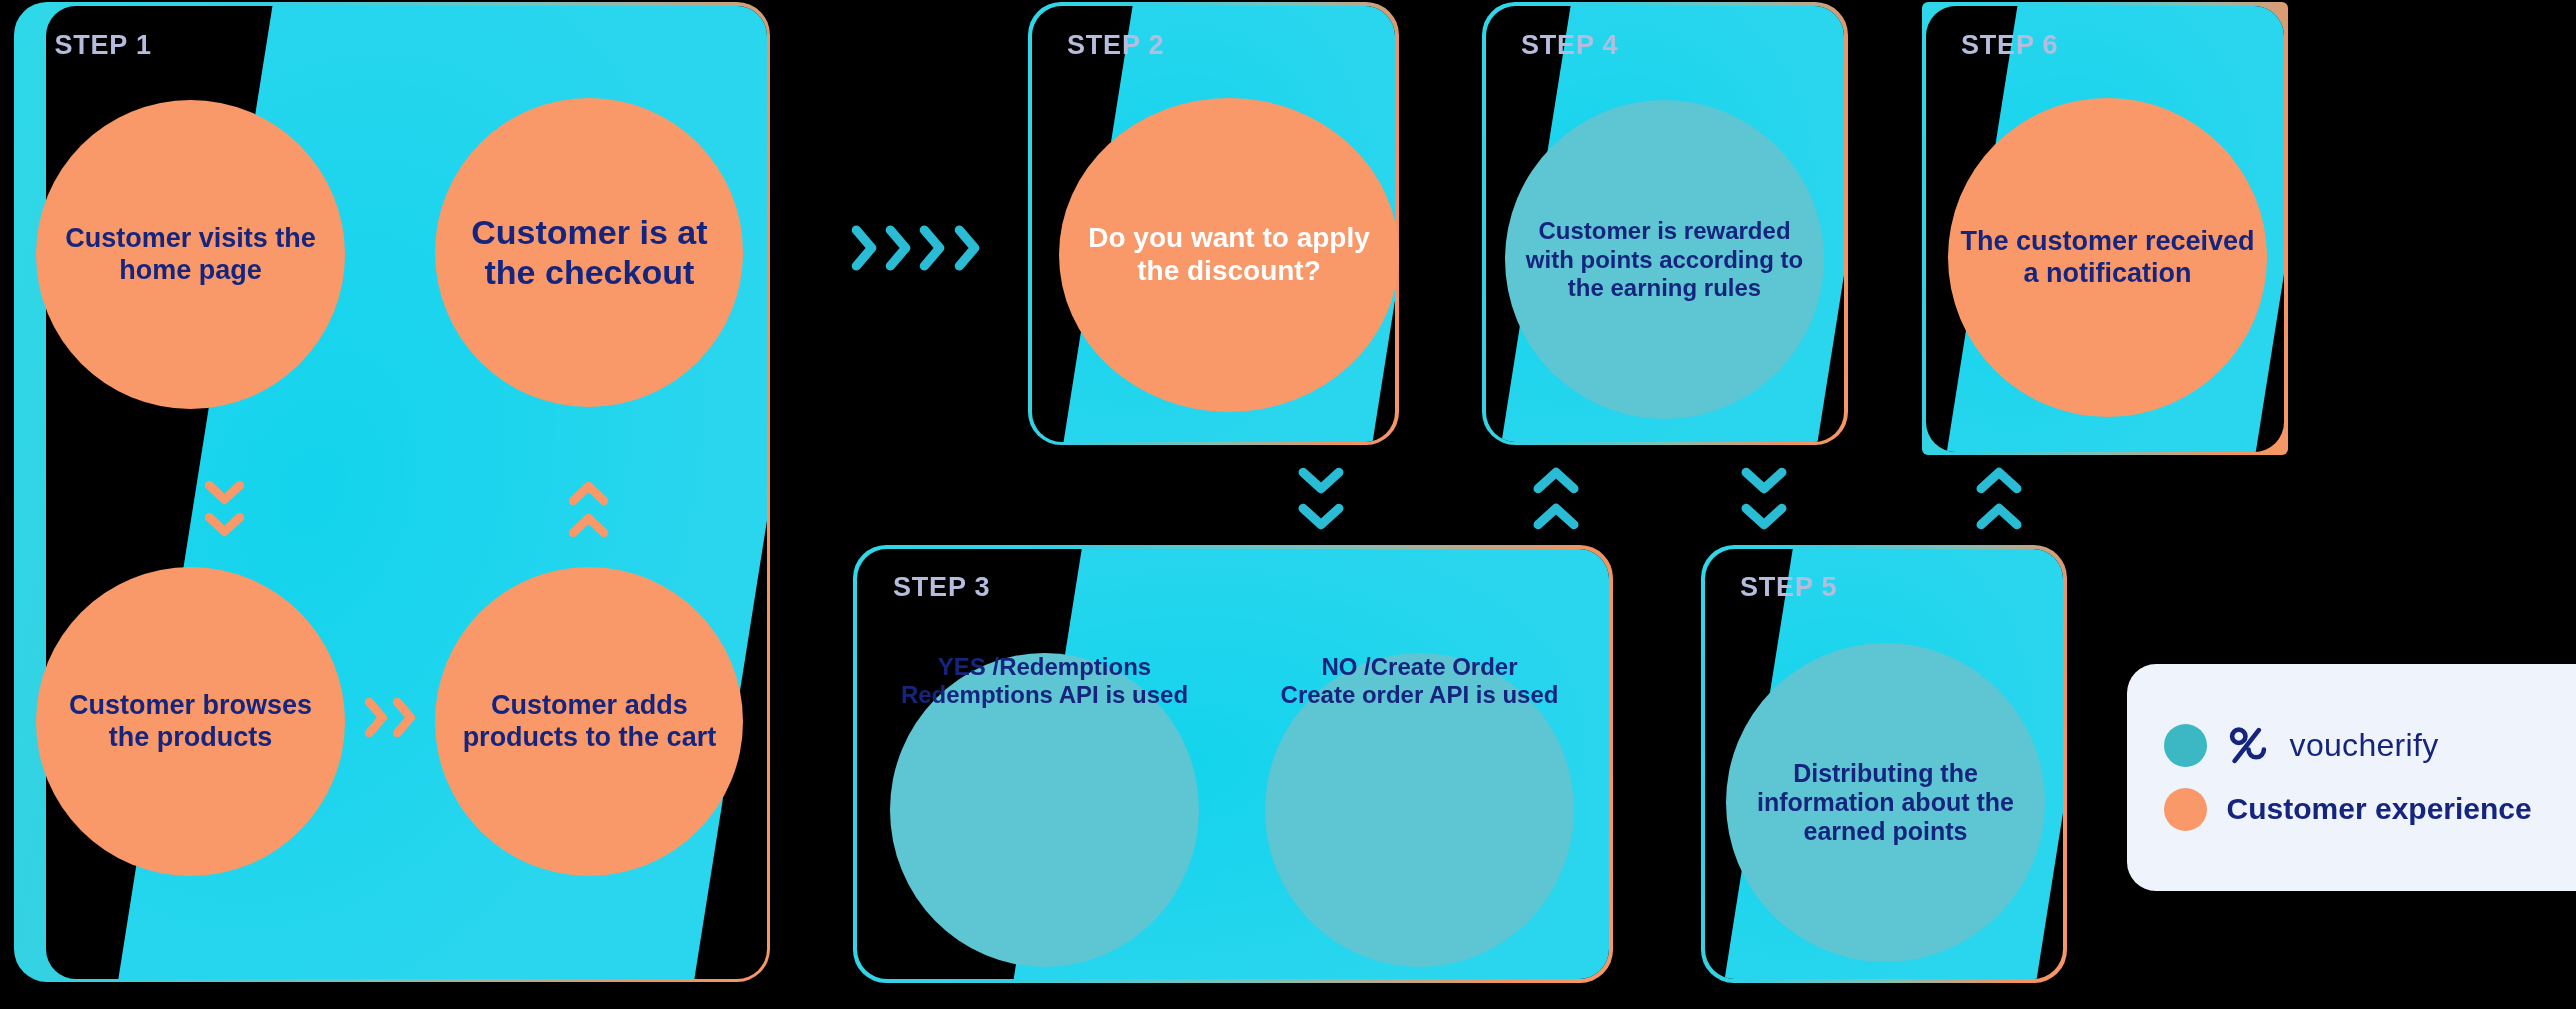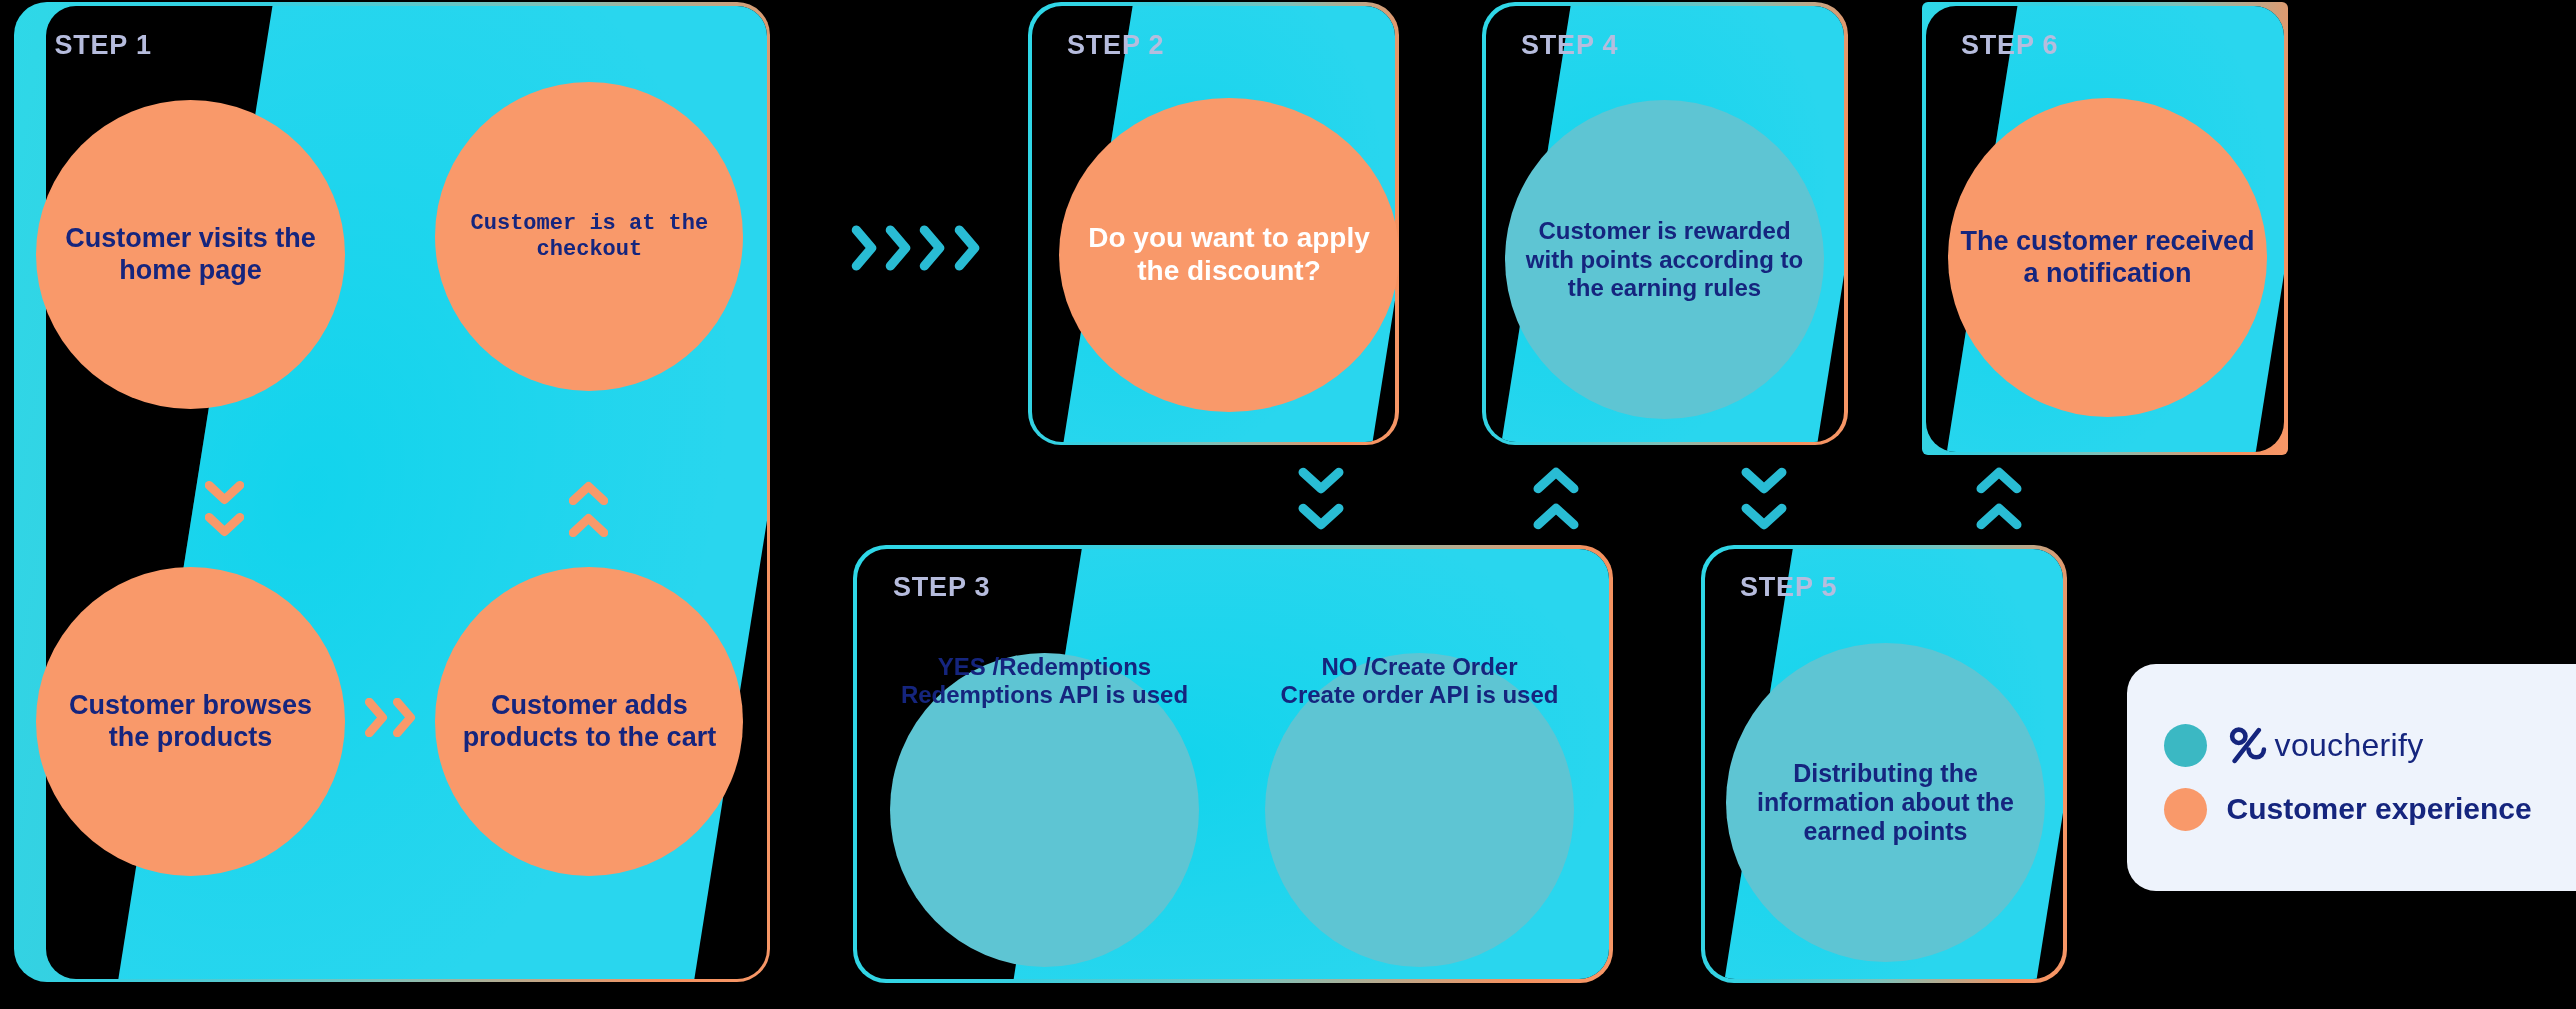--- a/index.html
+++ b/index.html
@@ -97,39 +97,39 @@
   .legend-row { display: flex; align-items: center; gap: 19.6px; }
   .legend-dot { width: 43px; height: 43px; border-radius: 50%; flex: 0 0 auto; }
   .legend-dot.voucherify { background: #3bb8c3; }
   .legend-dot.customer   { background: #f9996a; }
   .legend-text {
     color: #15257e;
     font-weight: 700;
     font-size: 30px;
     white-space: nowrap;
   }
-  .voucherify-mark { display: flex; align-items: center; gap: 7px; }
+  .voucherify-mark { display: flex; align-items: center; gap: 22px; }
   .voucherify-word { color: #15257e; font-size: 32px; font-weight: 500; letter-spacing: 0.3px; white-space: nowrap; }
 </style>
 </head>
 <body>
 
 <div id="stage">
 
   <div class="card" style="left:14.4px; top:2.1px; width:756px; height:980px;padding-left:32px;">
     <div class="card-inner">
       <div class="wash" style="left:34%; width:80%;"></div>
     </div>
     <div class="step-label" style="left:40px; top:30px;">STEP 1</div>
 
     <div class="bubble orange" style="left:21.6px; top:98px; width:309px; height:309px; font-size:27px;">
       <span>Customer visits the home page</span>
     </div>
 
-    <div class="bubble orange" style="left:421px; top:80px; width:308px; height:309px; font-size:22px;font-family:Liberation Mono, monospace;">
+    <div class="bubble orange" style="left:421px; top:96px; width:308px; height:309px; font-size:34px;">
       <span>Customer is at the checkout</span>
     </div>
 
     <div class="bubble orange" style="left:21.6px; top:565px; width:309px; height:309px; font-size:27px;">
       <span>Customer browses the products</span>
     </div>
 
     <div class="bubble orange" style="left:421px; top:565px; width:308px; height:309px; font-size:27px;">
       <span>Customer adds products to the cart</span>
     </div>

